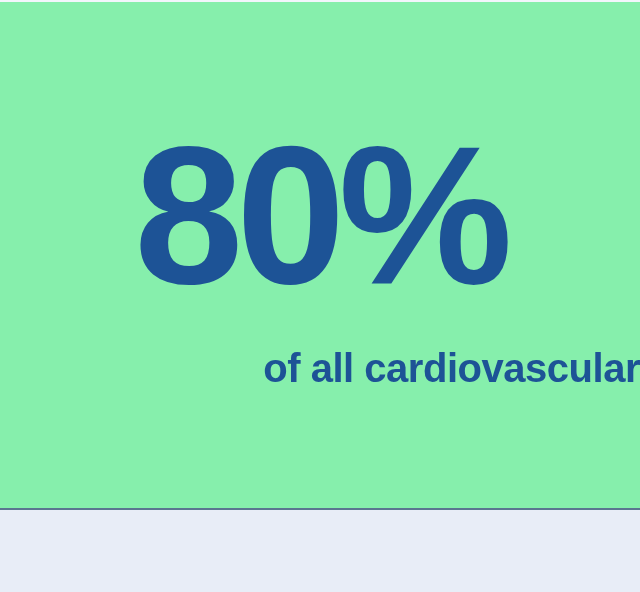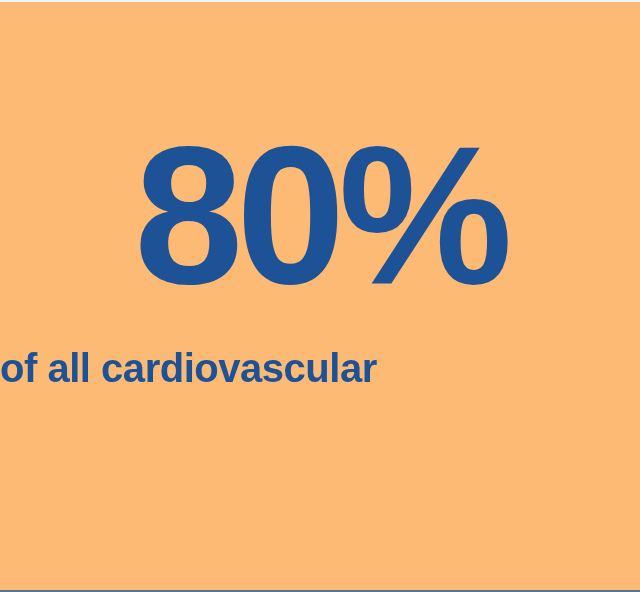--- a/index.html
+++ b/index.html
@@ -13,22 +13,22 @@
     height: 592px;
     overflow: hidden;
     font-family: "Liberation Sans", sans-serif;
     background: #e8edf7;
   }
 
   .stat-card {
     position: relative;
     box-sizing: border-box;
     width: 640px;
-    height: 592px;
-    background: #fdba74;
+    height: 510px;
+    background: #86efac;
     border-bottom: 2px solid #5a7590;
     display: block;
     overflow: hidden;
   }
 
   
   .top-hairline {
     position: absolute;
     top: 0;
     left: 0;
@@ -49,21 +49,21 @@
     letter-spacing: -0.035em;
     color: #1d5396;
     white-space: nowrap;
   }
 
   .stat-caption {
     position: absolute;
     top: 341px;
     left: 0;
     width: 640px;
-    text-align: left;
+    text-align: right;
     font-size: 40px;
     line-height: 54px;
     font-weight: 700;
     letter-spacing: -0.012em;
     color: #1d5396;
   }
 
   .caption-line {
     display: block;
     white-space: nowrap;

